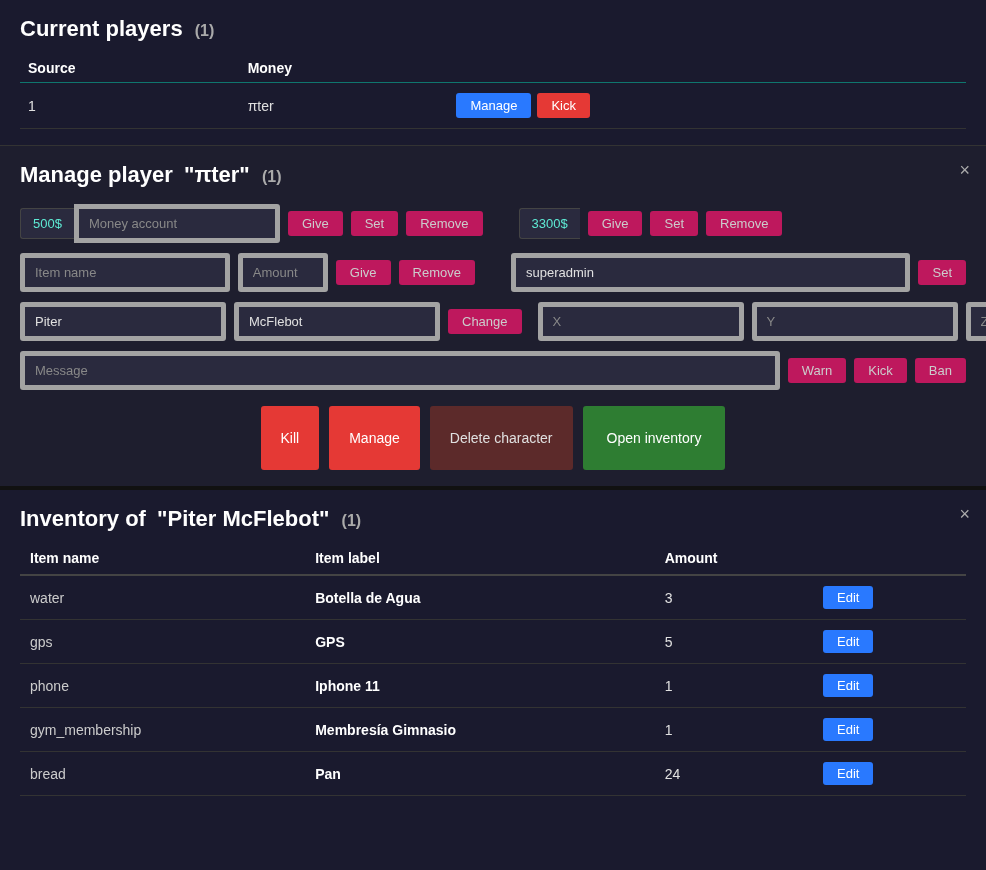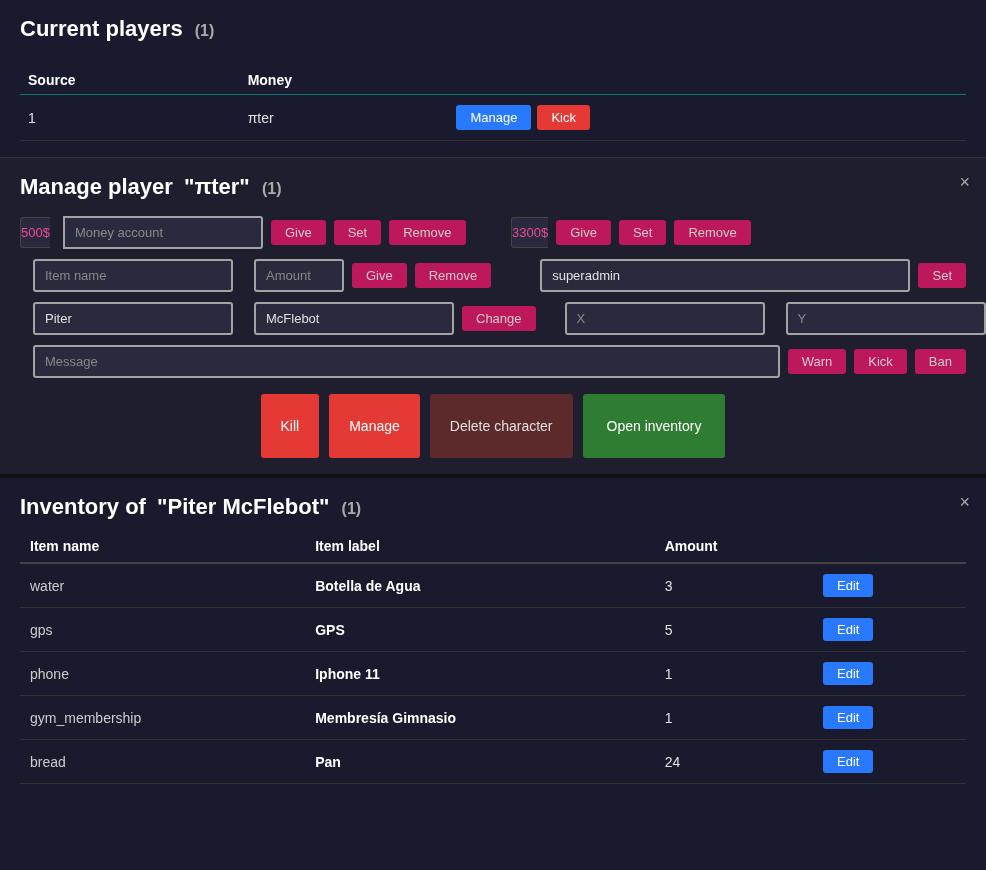--- a/index.html
+++ b/index.html
@@ -15,21 +15,21 @@
     
     .section {
       padding: 16px 20px;
       border-bottom: 1px solid #333;
     }
 
     .section-title {
       font-size: 22px;
       font-weight: bold;
       color: #ffffff;
-      margin-bottom: 24px;
+      margin-bottom: 12px;
     }
 
     .table {
       width: 100%;
       border-collapse: collapse;
     }
 
     .table th {
       text-align: left;
       padding: 6px 8px;
@@ -89,39 +89,38 @@
 
     .input-row .half {
       flex: 1;
       display: flex;
       align-items: center;
       gap: 8px;
     }
 
     .input-field {
       background-color: #2a2a3e;
-      border: 2px solid #a3a3a3;
+      border: 5px solid #a3a3a3;
       color: #e0e0e0;
       padding: 7px 10px;
       border-radius: 3px;
       font-size: 13px;
       outline: none;
-      margin-left: 13px;
     }
 
     .input-field::placeholder {
       color: #888;
     }
 
     .amount-prefix {
       background-color: #2a2a3e;
       border: 1px solid #444;
       border-right: none;
-      padding: 7px 0;
-      color: #ec4899;
+      padding: 7px 12px;
+      color: #5eead4;
       font-size: 13px;
       border-radius: 3px 0 0 3px;
       white-space: nowrap;
     }
 
     .input-with-prefix {
       display: flex;
       align-items: center;
     }
 

